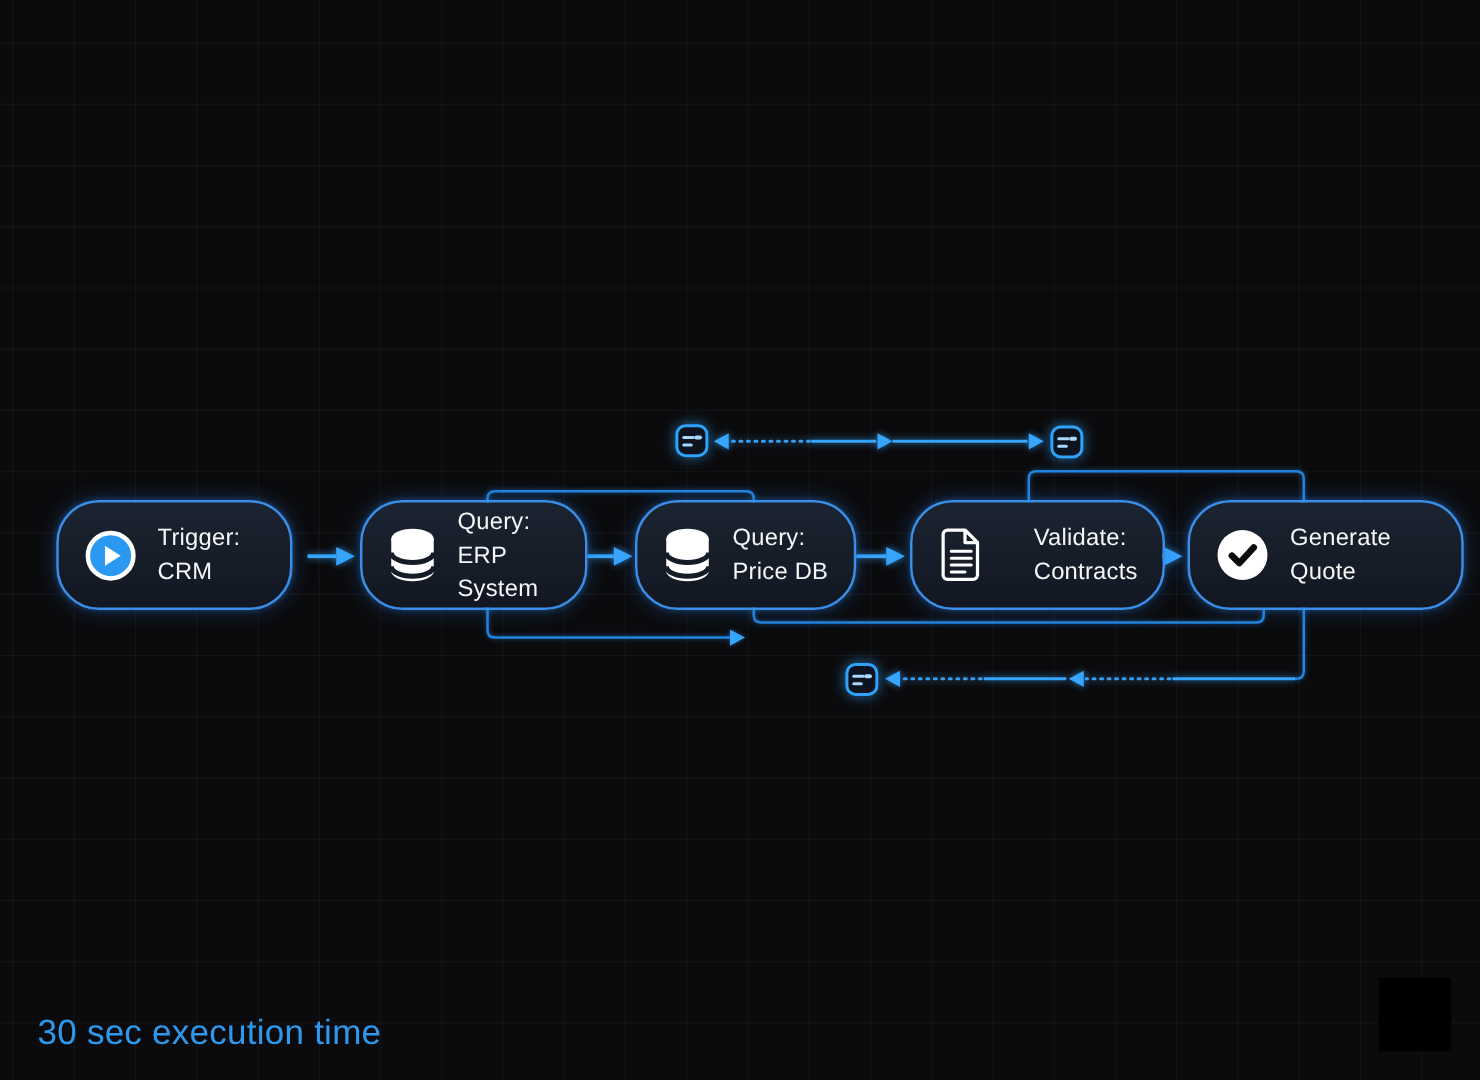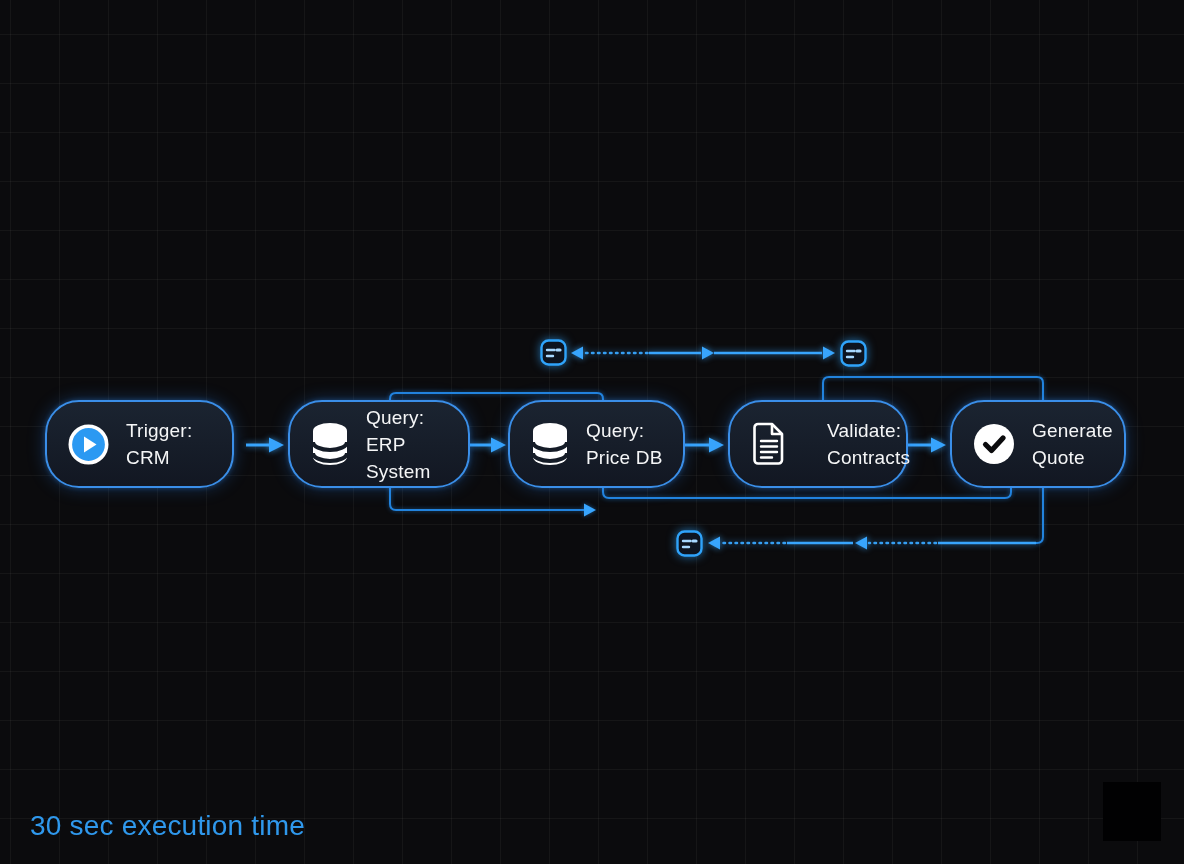--- a/index.html
+++ b/index.html
@@ -125,31 +125,31 @@
     <svg class="node-icon" width="38" height="46" viewBox="0 0 38 46">
       <path d="M2 10 v26 a17 8 0 0 0 34 0 v-26 z" fill="#ffffff"></path>
       <ellipse cx="19" cy="10" rx="17" ry="8" fill="#ffffff"></ellipse>
       <path d="M2 21 a17 8 0 0 0 34 0" stroke="#151c27" stroke-width="4" fill="none"></path>
       <path d="M2 32 a17 8 0 0 0 34 0" stroke="#151c27" stroke-width="4" fill="none"></path>
     </svg>
     <span class="node-label">Query:
 Price DB</span>
   </div>
 
-  <div class="node" style="left:728px;width:180px;gap:40px;">
+  <div class="node" style="left:728px;width:204px;gap:40px;">
     <svg class="node-icon" width="36" height="44" viewBox="0 0 36 44">
       <path d="M7 2 h14 l10 10 v26 a3.5 3.5 0 0 1 -3.5 3.5 h-20.5 a3.5 3.5 0 0 1 -3.5 -3.5 v-32.5 a3.5 3.5 0 0 1 3.5 -3.5 z" fill="none" stroke="#ffffff" stroke-width="2.6" stroke-linejoin="round"></path>
       <path d="M21 2 v10 h10" fill="none" stroke="#ffffff" stroke-width="2.6" stroke-linejoin="round"></path>
       <path d="M10 19 h16 M10 24.5 h16 M10 30 h16 M10 35.5 h11" stroke="#ffffff" stroke-width="2.4" stroke-linecap="round"></path>
     </svg>
     <span class="node-label">Validate:
 Contracts</span>
   </div>
 
-  <div class="node" style="left:950px;width:176px;">
+  <div class="node" style="left:950px;width:221px;">
     <svg class="node-icon" width="42" height="42" viewBox="0 0 42 42">
       <circle cx="21" cy="21" r="20" fill="#ffffff"></circle>
       <path d="M12.5 21.5 l6 6 l11.5 -12.5" fill="none" stroke="#0b0b0d" stroke-width="5.2" stroke-linecap="round" stroke-linejoin="round"></path>
     </svg>
     <span class="node-label">Generate
 Quote</span>
   </div>
 
   <div class="mini-icon" style="left:540px;top:339px;">
     <svg width="27" height="27" viewBox="0 0 27 27">

